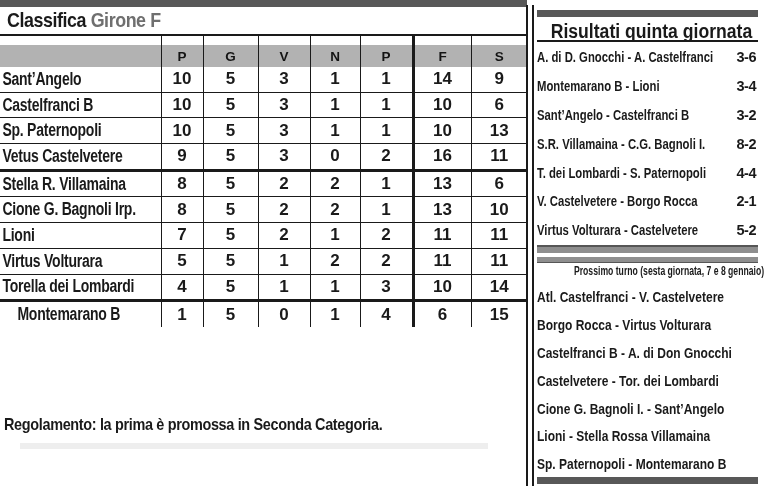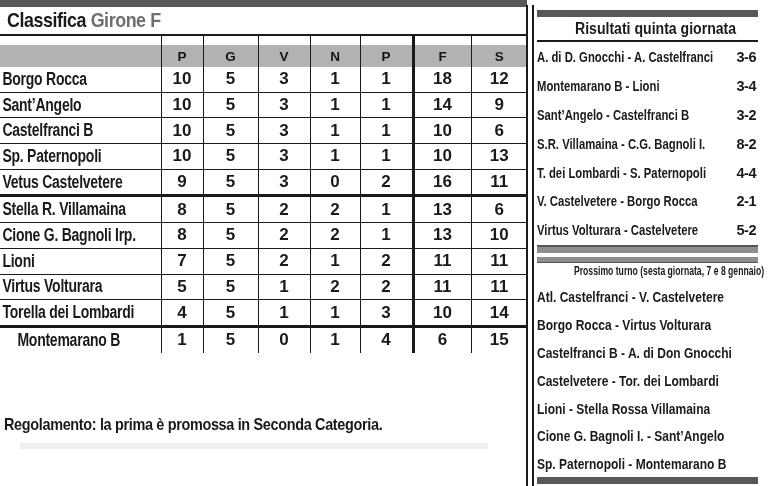--- a/index.html
+++ b/index.html
@@ -34,21 +34,21 @@
   .print-artifact{position:absolute;left:20px;top:443px;width:468px;height:6px;
     background:#e2e2e2;opacity:.6;}
 
   
   .vline{position:absolute;top:5px;height:481px;width:2px;background:#1a1a1a;}
   .vline.a{left:526px;} .vline.b{left:532px;}
 
   
   .right-panel{position:absolute;left:537px;top:0;width:221px;height:486px;}
   .r-top-bar{position:absolute;left:0;top:10px;width:100%;height:7px;background:#585858;}
-  .r-title{position:absolute;left:8px;top:20px;width:100%;text-align:center;font-size:16px;}
+  .r-title{position:absolute;left:0;top:20px;width:100%;text-align:center;font-size:20px;}
   .r-title span{display:inline-block;white-space:nowrap;transform:scaleX(0.88);transform-origin:50% 50%;}
   .r-underline{position:absolute;left:0;top:40px;width:100%;height:2px;background:#1a1a1a;}
 
   .results{position:absolute;left:0;top:43px;width:100%;}
   .res-row{position:relative;height:28.8px;}
   .res-row .match{position:absolute;left:0;top:50%;transform:translateY(-50%) scaleX(0.78);
     transform-origin:0 50%;white-space:nowrap;font-size:14.5px;}
   .res-row .score{position:absolute;right:2px;top:50%;transform:translateY(-50%);
     font-size:14.5px;letter-spacing:-0.5px;}
 
@@ -103,30 +103,20 @@
     <td class="sc">P</td>
     <td class="sc">G</td>
     <td class="sc">V</td>
     <td class="sc">N</td>
     <td class="sc">P</td>
     <td class="sc scf">F</td>
     <td class="sc">S</td>
   </tr>
 
   <tr class="datarow sep-thin">
-    <td class="namecell"><span class="cname">Borgo Rocca</span></td>
-    <td class="sc">10</td>
-    <td class="sc">5</td>
-    <td class="sc">3</td>
-    <td class="sc">1</td>
-    <td class="sc">1</td>
-    <td class="sc scf">18</td>
-    <td class="sc">12</td>
-  </tr>
-  <tr class="datarow sep-thin">
     <td class="namecell"><span class="cname">Sant’Angelo</span></td>
     <td class="sc">10</td>
     <td class="sc">5</td>
     <td class="sc">3</td>
     <td class="sc">1</td>
     <td class="sc">1</td>
     <td class="sc scf">14</td>
     <td class="sc">9</td>
   </tr>
   <tr class="datarow sep-thin">
@@ -280,24 +270,24 @@
     <div class="fix-row">
       <span class="match">Borgo Rocca - Virtus Volturara</span>
     </div>
     <div class="fix-row">
       <span class="match">Castelfranci B - A. di Don Gnocchi</span>
     </div>
     <div class="fix-row">
       <span class="match">Castelvetere - Tor. dei Lombardi</span>
     </div>
     <div class="fix-row">
+      <span class="match">Cione G. Bagnoli I. - Sant’Angelo</span>
+    </div>
+    <div class="fix-row">
       <span class="match">Lioni - Stella Rossa Villamaina</span>
-    </div>
-    <div class="fix-row">
-      <span class="match">Cione G. Bagnoli I. - Sant’Angelo</span>
     </div>
     <div class="fix-row">
       <span class="match">Sp. Paternopoli - Montemarano B</span>
     </div>
   </div>
 
   <div class="r-bottom-bar"></div>
 </div>
 
 </body></html>

